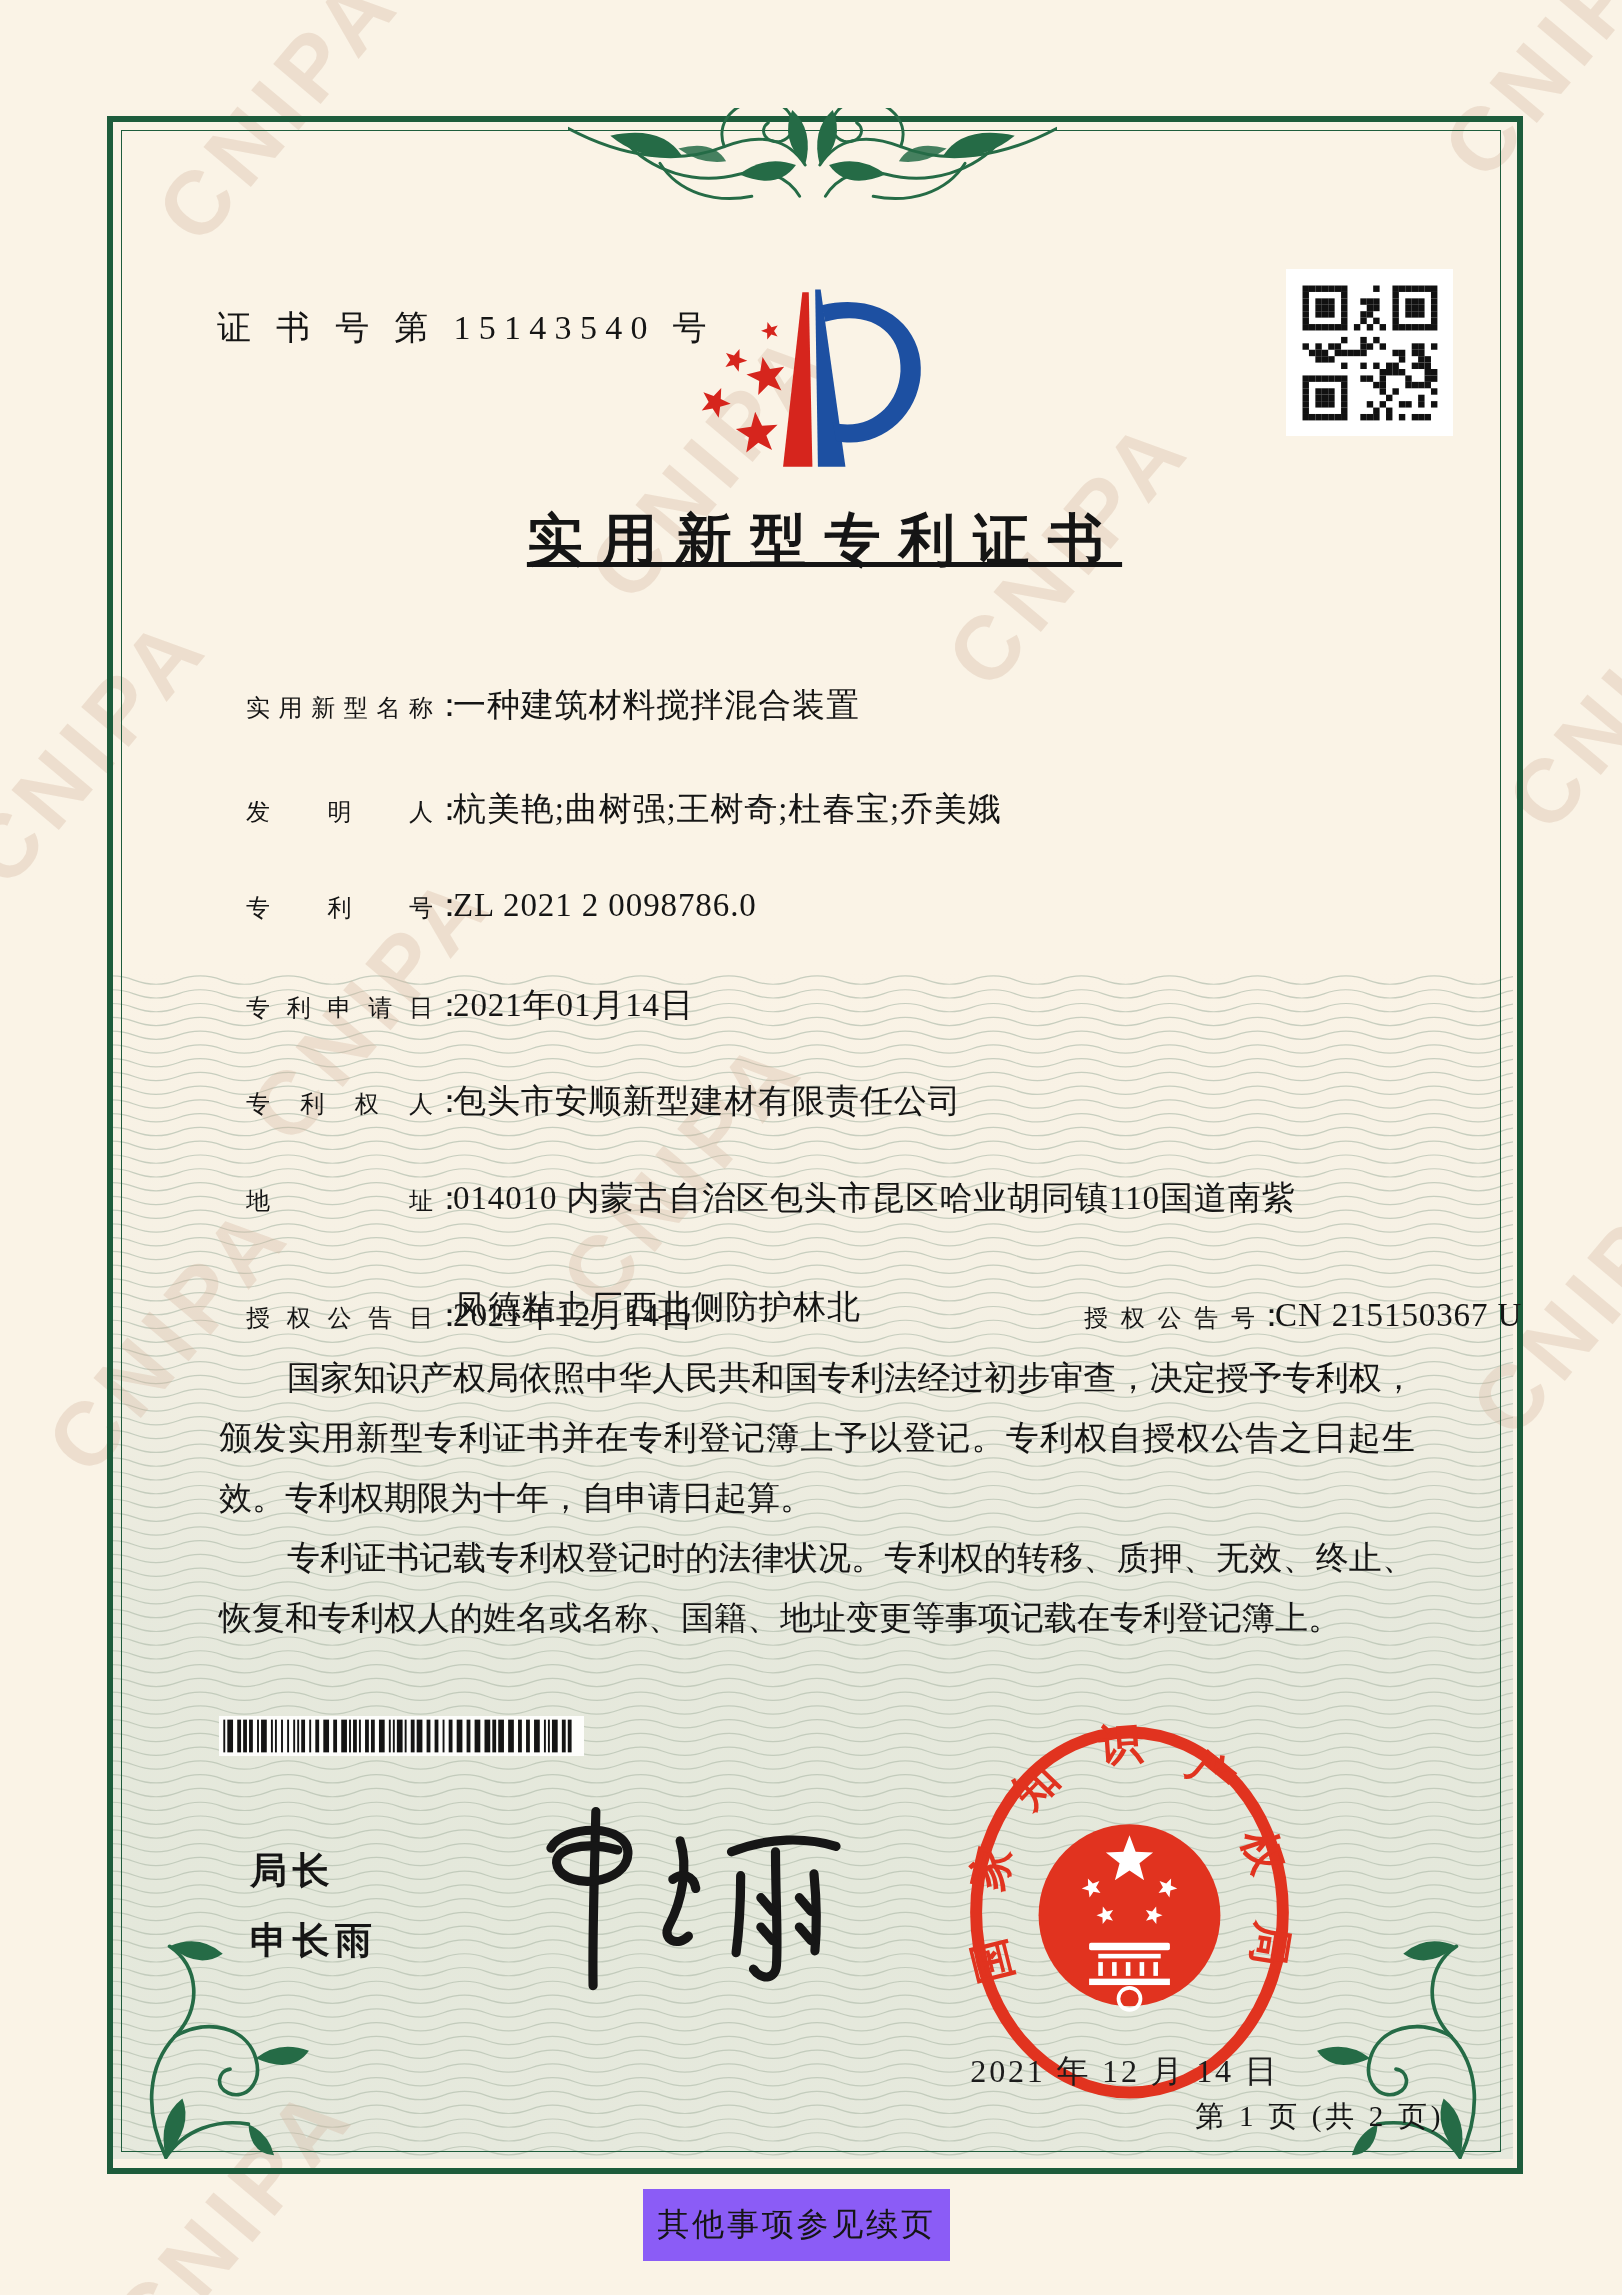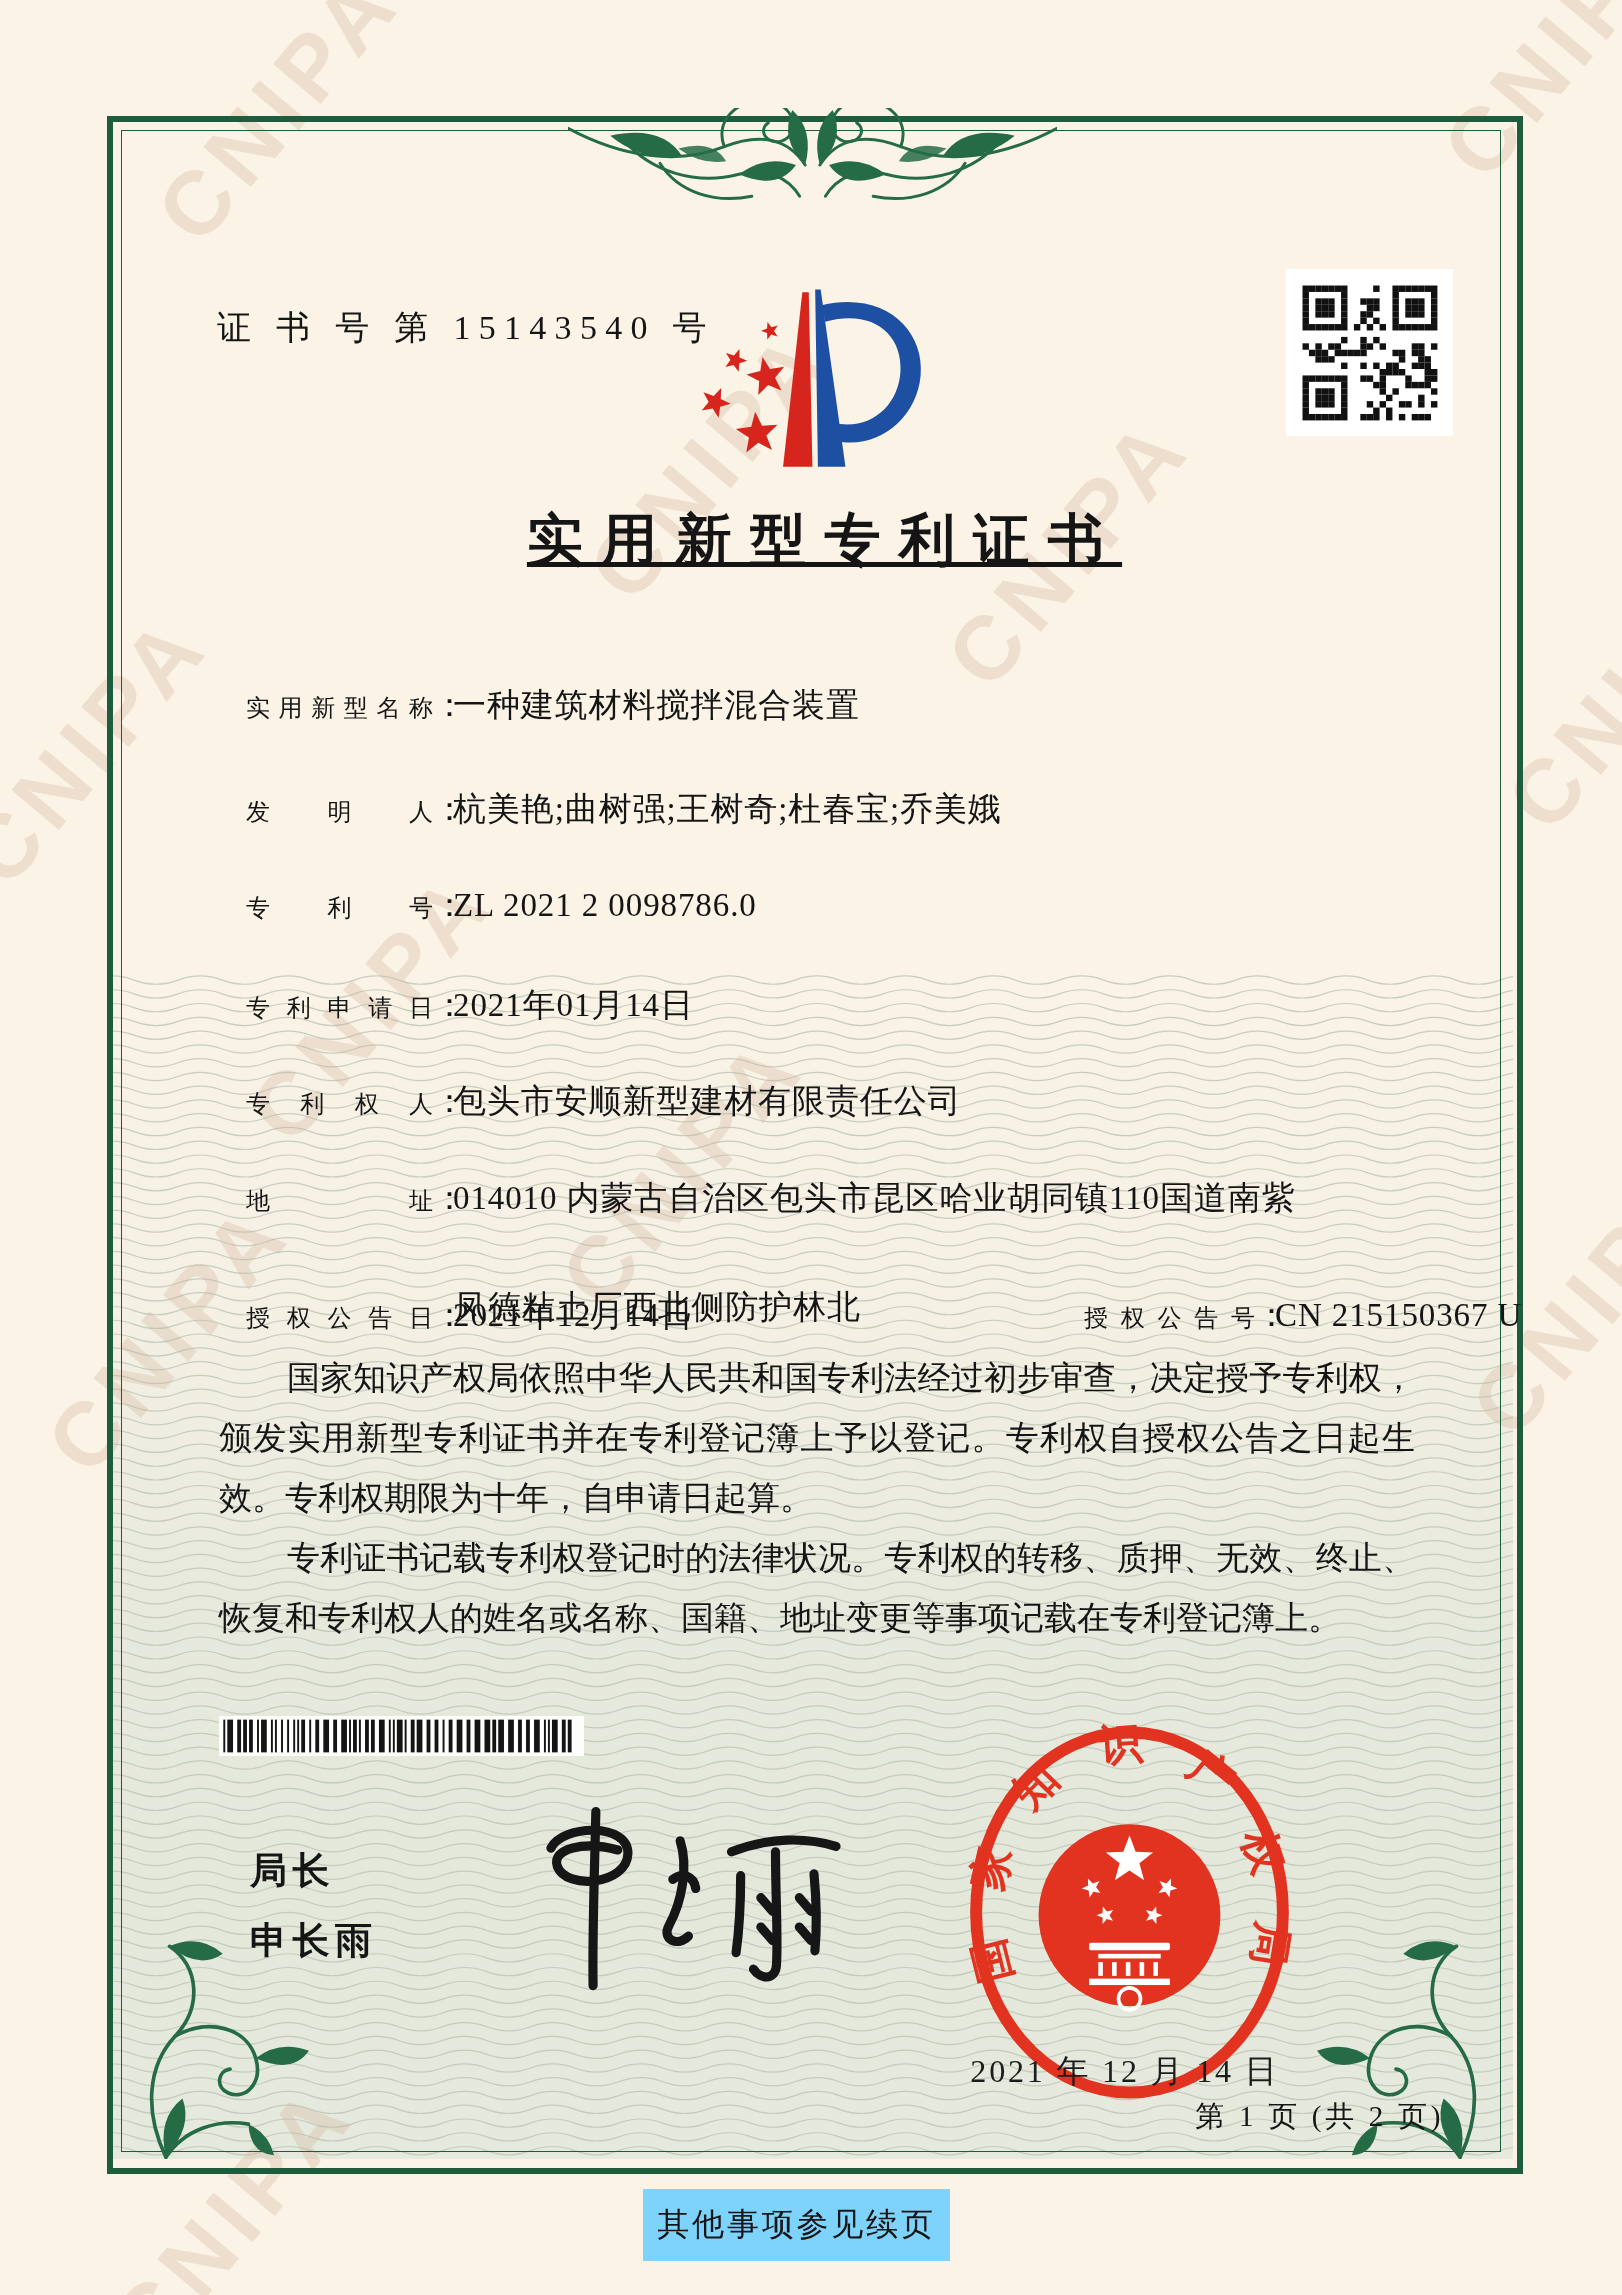--- a/index.html
+++ b/index.html
@@ -30,21 +30,21 @@
   #grant-col2{position:absolute;left:838px;top:0;font-size:33px;white-space:nowrap;}
   #grant-col2 .lbl{width:171px;}
   
   #body-text{left:219px;top:1348px;width:1196px;font-size:33px;line-height:60px;text-align:justify;}
   #body-text p{margin:0;text-indent:68px;}
   
   #chief-title{left:250px;top:1846px;font-size:37px;letter-spacing:5.5px;font-family:"Liberation Sans","DejaVu Sans",sans-serif;font-weight:bold;}
   #chief-name{left:250px;top:1916px;font-size:37px;letter-spacing:5.5px;font-family:Liberation Mono, monospace;font-weight:bold;}
   #barcode-wrap{left:219px;top:1716px;width:365px;height:40px;background:#fdfdfb;padding:0;}
   #page-info{left:112px;top:2097px;width:1332px;text-align:right;font-size:29px;letter-spacing:3.7px;}
-  #cont-note{left:643px;top:2189px;width:307px;height:72px;background:#7dd3fc;
+  #cont-note{left:643px;top:2189px;width:307px;height:72px;background:#8b5cf6;
              display:flex;align-items:center;justify-content:center;font-size:32px;letter-spacing:2.8px;}
   svg{display:block;}
 </style>
 </head>
 <body>
 
 <div id="wave-zone" class="abs">
   <svg id="waves" width="1401" height="1190" viewBox="0 0 1526 1296">
       <path d="M-24 12 q24,-9 48,0 q24,9 48,0 q24,-9 48,0 q24,9 48,0 q24,-9 48,0 q24,9 48,0 q24,-9 48,0 q24,9 48,0 q24,-9 48,0 q24,9 48,0 q24,-9 48,0 q24,9 48,0 q24,-9 48,0 q24,9 48,0 q24,-9 48,0 q24,9 48,0 q24,-9 48,0 q24,9 48,0 q24,-9 48,0 q24,9 48,0 q24,-9 48,0 q24,9 48,0 q24,-9 48,0 q24,9 48,0 q24,-9 48,0 q24,9 48,0 q24,-9 48,0 q24,9 48,0 q24,-9 48,0 q24,9 48,0 q24,-9 48,0 q24,9 48,0 q24,-9 48,0 q24,9 48,0" fill="none" stroke="#b7c1b1" stroke-width="1.3" opacity="0.75"></path>
       <path d="M-24 27 q24,-9 48,0 q24,9 48,0 q24,-9 48,0 q24,9 48,0 q24,-9 48,0 q24,9 48,0 q24,-9 48,0 q24,9 48,0 q24,-9 48,0 q24,9 48,0 q24,-9 48,0 q24,9 48,0 q24,-9 48,0 q24,9 48,0 q24,-9 48,0 q24,9 48,0 q24,-9 48,0 q24,9 48,0 q24,-9 48,0 q24,9 48,0 q24,-9 48,0 q24,9 48,0 q24,-9 48,0 q24,9 48,0 q24,-9 48,0 q24,9 48,0 q24,-9 48,0 q24,9 48,0 q24,-9 48,0 q24,9 48,0 q24,-9 48,0 q24,9 48,0 q24,-9 48,0 q24,9 48,0" fill="none" stroke="#b7c1b1" stroke-width="1.3" opacity="0.75"></path>

